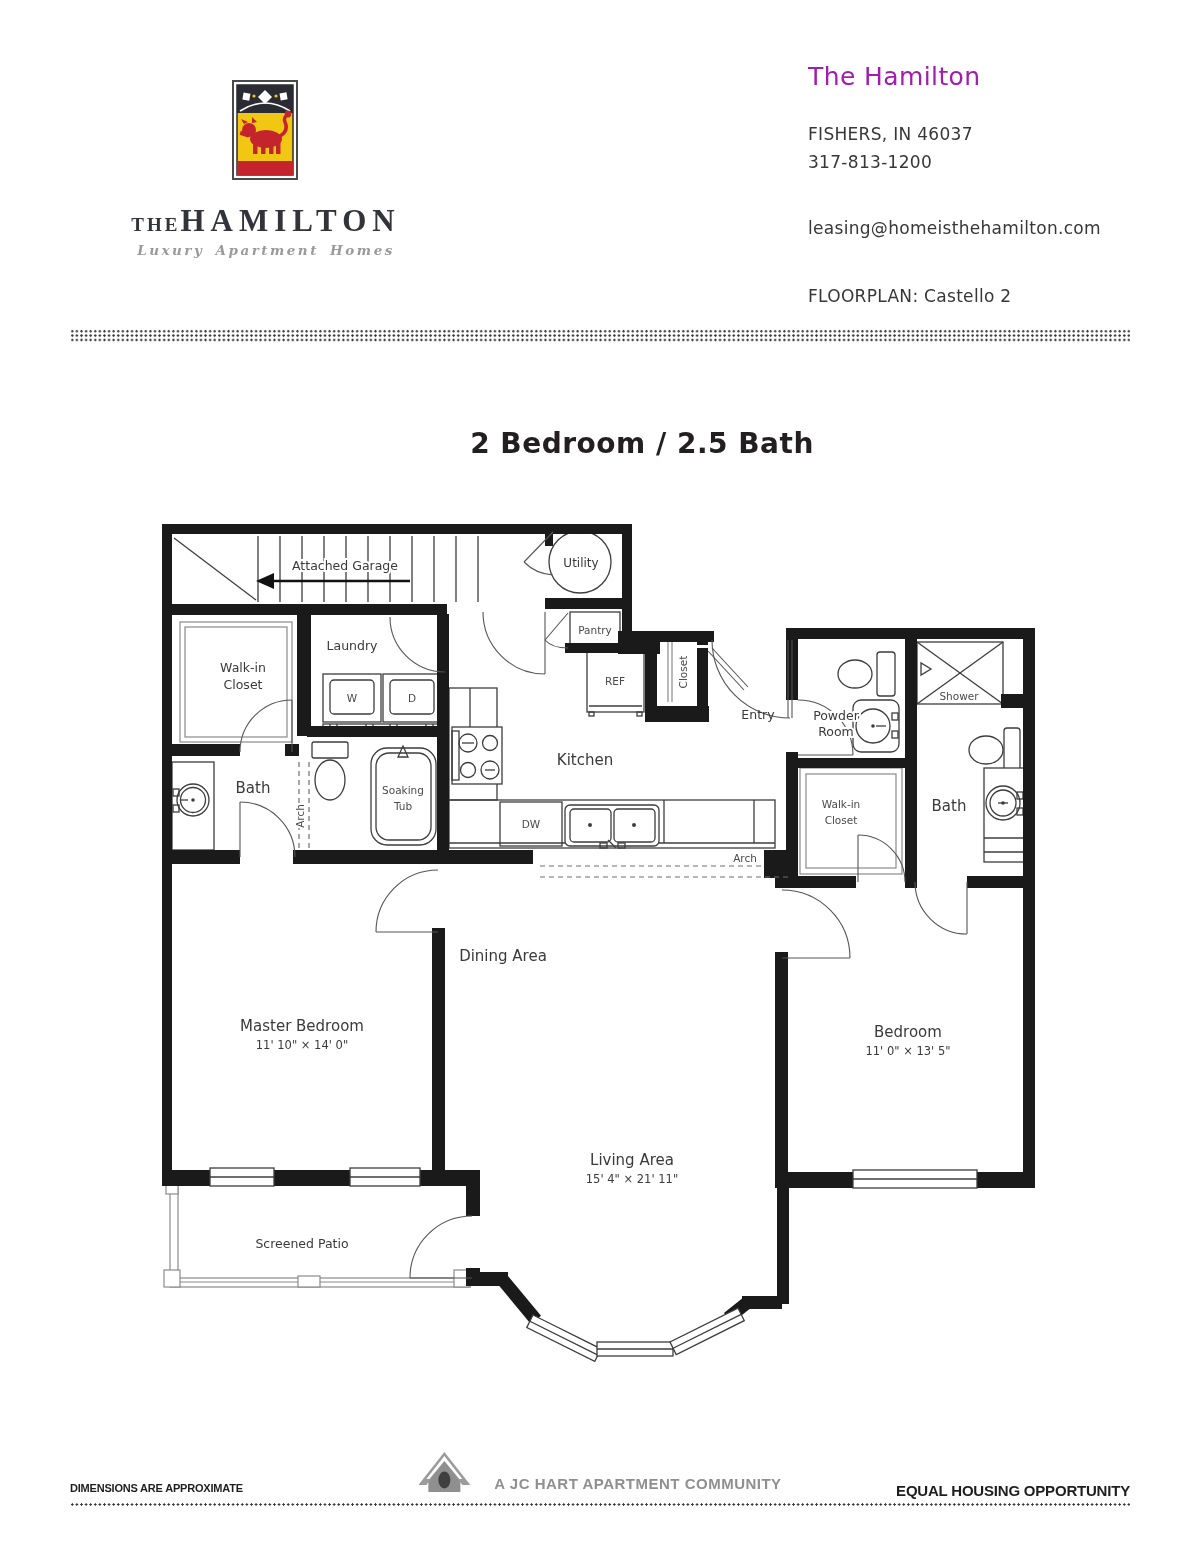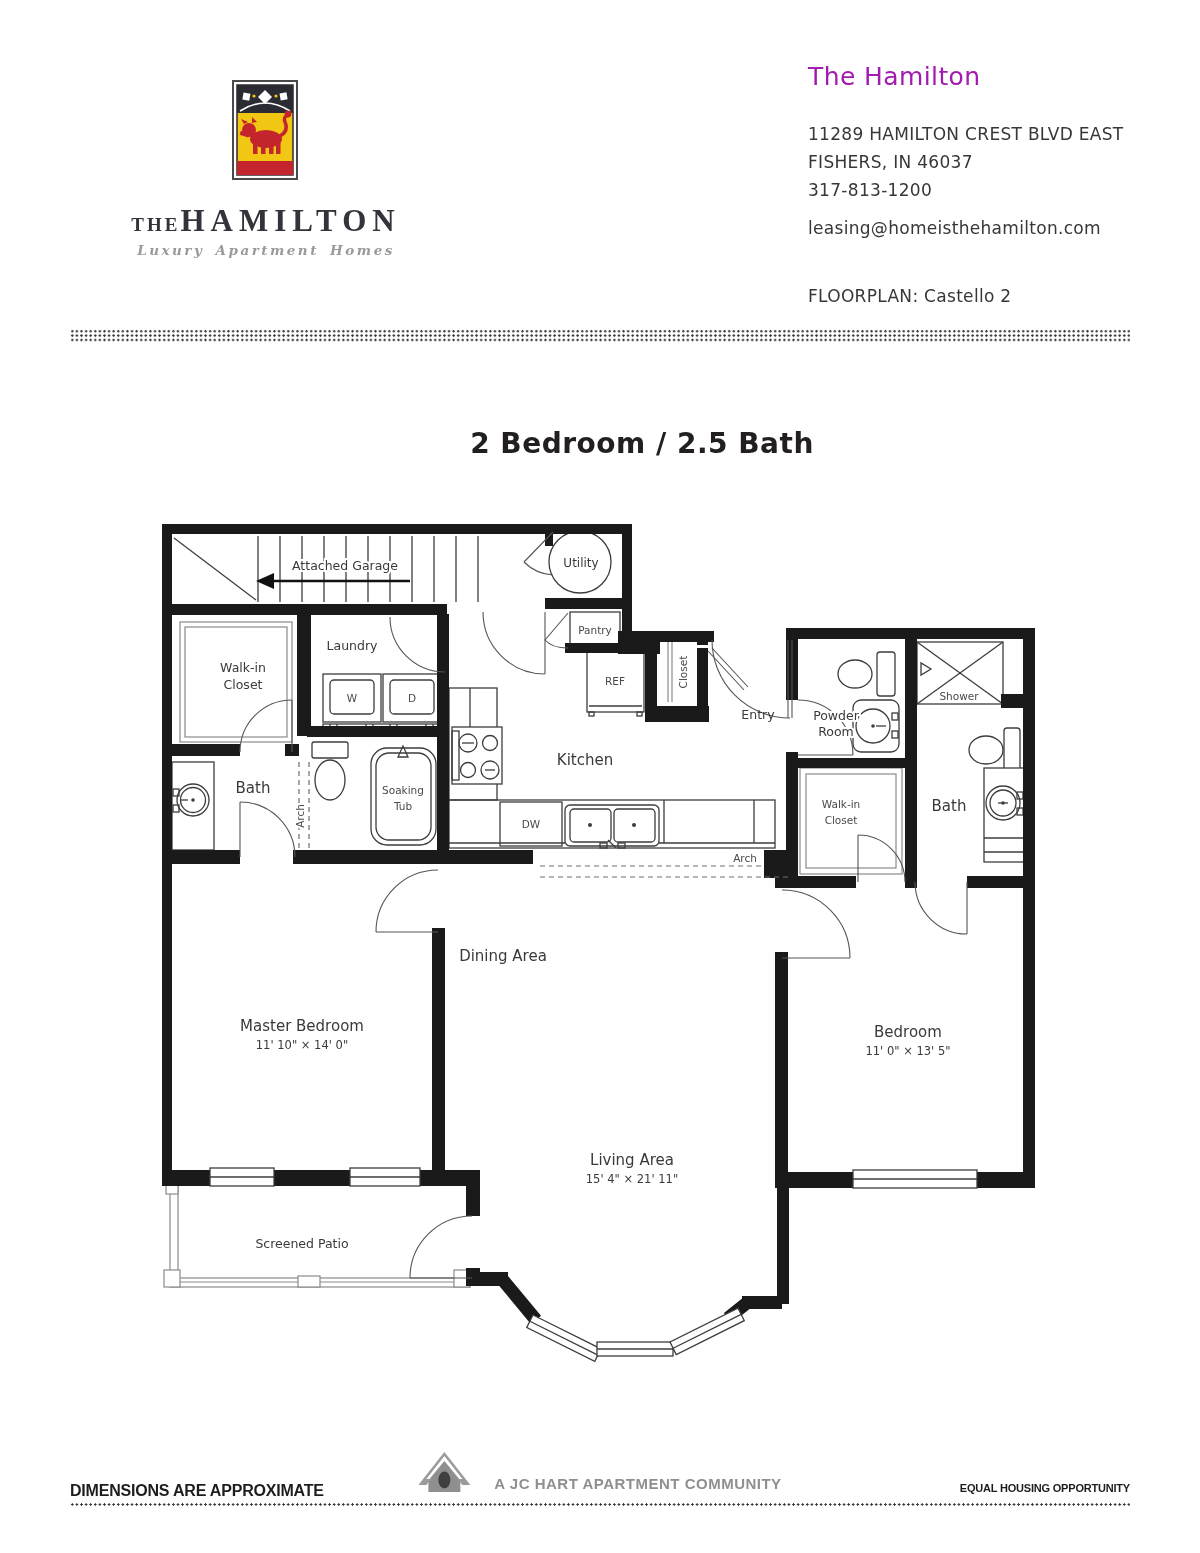--- a/index.html
+++ b/index.html
@@ -38,23 +38,23 @@
   .door{fill:none;stroke:#555;stroke-width:1.1;}
   .dash{fill:none;stroke:#6f6f6f;stroke-width:1.2;stroke-dasharray:5 4;}
   .lbl{fill:#3a3a3a;font-family:"DejaVu Sans",sans-serif;font-size:12.5px;text-anchor:middle;}
   .lg{font-size:15px;}
   .md{font-size:12px;}
   .sm{font-size:10.5px;fill:#4a4a4a;}
   .dim{font-size:11.5px;}
   .over{paint-order:stroke;stroke:#ffffff;stroke-width:4px;}
   
   .foot-l{position:absolute;left:70px;top:1482px;font-family:"Liberation Sans",sans-serif;
-          font-size:16px;font-weight:bold;letter-spacing:-0.2px;color:#1d1d1d;}
+          font-size:11px;font-weight:bold;letter-spacing:-0.2px;color:#1d1d1d;}
   .foot-r{position:absolute;right:70px;top:1482px;font-family:"Liberation Sans",sans-serif;
-          font-size:11px;font-weight:bold;letter-spacing:-0.2px;color:#1d1d1d;}
+          font-size:15px;font-weight:bold;letter-spacing:-0.2px;color:#1d1d1d;}
   .foot-c{position:absolute;left:50%;transform:translateX(-50%);top:1452px;display:flex;
           align-items:flex-end;gap:24px;}
   .foot-c span{font-family:"Liberation Sans",sans-serif;font-size:15px;font-weight:bold;
                letter-spacing:0.5px;color:#8f8f8f;padding-bottom:6px;white-space:nowrap;}
 </style>
 </head>
 <body>
 
 <div class="page">
 
@@ -87,21 +87,20 @@
     </svg>
     <div class="logo-text">
       <span class="logo-the">THE</span><span class="logo-main">HAMILTON</span>
     </div>
     <div class="logo-tag">Luxury Apartment Homes</div>
   </div>
 
   <div class="hdr-right">
     <div class="hdr-title">The Hamilton</div>
     <div class="hdr-addr">
-      <div>11289 HAMILTON CREST BLVD EAST</div>
       <div>FISHERS, IN  46037</div>
       <div>317-813-1200</div>
     </div>
     <div class="hdr-web">
       <div>leasing@homeisthehamilton.com</div>
     </div>
     <div class="hdr-fp">FLOORPLAN: Castello 2</div>
   </div>
 
   <div class="dotted3"></div>

